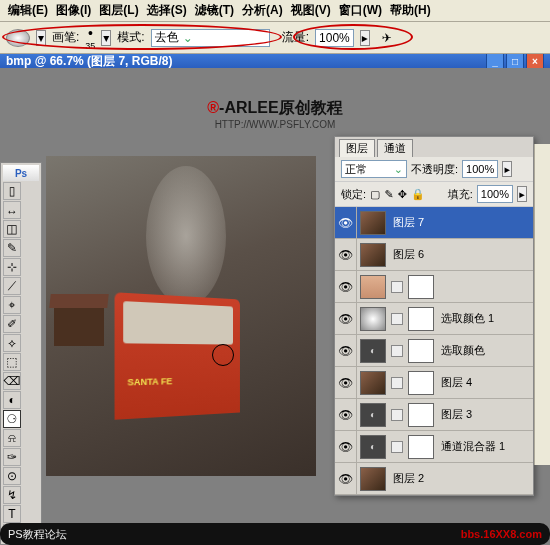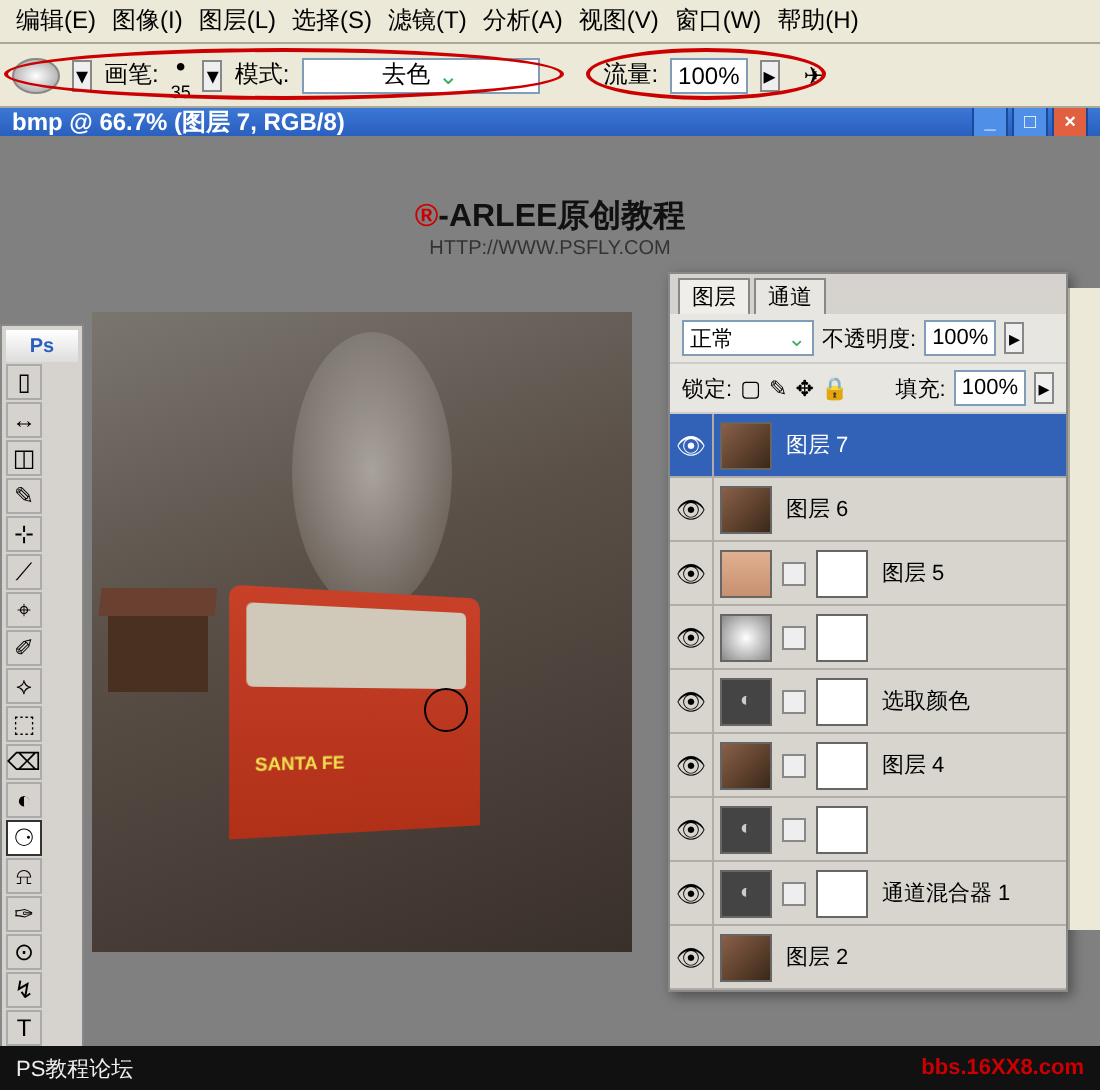--- a/index.html
+++ b/index.html
@@ -1,17 +1,17 @@
 <!DOCTYPE html>
 <html><head>
 <meta charset="utf-8">
 <style>
 * { box-sizing: border-box; margin: 0; padding: 0; }
 body { font-family: "SimSun", Arial, sans-serif; font-size: 12px; background: #808080; width: 550px; height: 545px; overflow: hidden; position: relative; }
-.menubar { background: #ece9d8; height: 22px; display: flex; align-items: center; padding: 0 4px; border-bottom: 1px solid #aca899; }
+.menubar { background: #ece9d8; height: 22px; display: flex; align-items: center; padding: 0 4px; border-bottom: 1px solid #aca899; font-weight: bold; }
 .menubar span { padding: 2px 4px; cursor: default; }
 .optbar { background: #ece9d8; height: 32px; display: flex; align-items: center; padding: 0 6px; gap: 6px; border-bottom: 1px solid #aca899; position: relative; }
 .ellipse { position: absolute; border: 2px solid #c00; border-radius: 50%; pointer-events: none; }
 .oval-swatch { width: 24px; height: 18px; border: 1px solid #888; background: radial-gradient(ellipse, #fff, #999); border-radius: 50%; }
 .dd { width: 10px; display: inline-flex; justify-content: center; border: 1px solid #888; background: #efefef; height: 16px; align-items: center; }
 .select, .numbox { border: 1px solid #7f9db9; background: #fff; height: 18px; display: inline-flex; align-items: center; padding: 0 3px; }
 .select .arrow { color: #4a6; margin-left: 4px; }
 .titlebar { background: linear-gradient(#3b77d6, #2a5fbf); color: #fff; font-weight: bold; height: 14px; display: flex; align-items: center; padding: 0 6px; justify-content: space-between; }
 .winbtns { display: flex; gap: 2px; }
 .winbtn { width: 18px; height: 16px; background: #4f8fe8; border: 1px solid #1a4a9a; color: #fff; font-size: 10px; display: flex; align-items: center; justify-content: center; }
@@ -42,21 +42,21 @@
 .layer.sel { background: #3262b8; color: #fff; }
 .eye { width: 22px; text-align: center; border-right: 1px solid #b0ada6; height: 100%; display:flex; align-items:center; justify-content:center; }
 .thumb { width: 26px; height: 24px; margin: 0 3px; border: 1px solid #666; background: #333; }
 .thumb.train { background: linear-gradient(135deg,#8a6048,#3a2818); transform:none; position:static; border-radius:0; }
 .thumb.train::before,.thumb.train::after{display:none;}
 .thumb.mask { background: #fff; }
 .thumb.skin { background: linear-gradient(#e0b090,#c89070); }
 .thumb.circle { background: radial-gradient(circle,#fff,#888); }
 .thumb.adj { background: #444; display:flex; align-items:center; justify-content:center; color:#ccc; font-size:10px; }
 .layer-name { flex: 1; padding-left: 4px; font-size: 11px; }
-.footer { position: absolute; bottom: 0; left: 0; right: 0; height: 22px; background: #111; color: #eee; display: flex; align-items: center; padding: 0 8px; font-size: 11px; justify-content: space-between; }
+.footer { position: absolute; bottom: 0; left: 0; right: 0; height: 22px; background: #111; color: #eee; display: flex; align-items: center; padding: 0 8px; font-size: 11px; justify-content: space-between; border-radius: 10px; }
 .footer .site { color: #c00; font-weight: bold; }
 .scrollbar-v { position: absolute; right: 0; top: 76px; bottom: 22px; width: 16px; background: #ece9d8; border-left: 1px solid #aca899; }
 .link-icon { width:12px; height:12px; border:1px solid #888; background:#eee; display:inline-block; margin:0 2px; }
 </style>
 </head>
 <body>
 
 <div class="menubar">
     <span>编辑(E)</span>
     <span>图像(I)</span>
@@ -74,25 +74,25 @@
   <div class="ellipse" style="left:293px; top:2px; width:120px; height:26px;"></div>
   <div class="oval-swatch"></div>
   <div class="dd">▾</div>
   <span>画笔:</span>
   <div style="display:flex;flex-direction:column;align-items:center;">
     <span style="font-size:14px;">•</span>
     <span style="font-size:9px;">35</span>
   </div>
   <div class="dd">▾</div>
   <span>模式:</span>
-  <div class="select" style="width:119px;justify-content:center;">
+  <div class="select" style="width:119px;justify-content:flex-start;">
     <span>去色</span>
     <span class="arrow">⌄</span>
   </div>
-  <span style="margin-left:26px;">流量:</span>
+  <span style="margin-left:6px;">流量:</span>
   <div class="numbox">
       <span>100%</span>
     </div>
   <div class="dd">▸</div>
   <span style="margin-left:6px;">✈</span>
 </div>
 
 <div class="titlebar">
   <span>bmp @ 66.7% (图层 7, RGB/8)</span>
   <div class="winbtns">
@@ -178,47 +178,48 @@
         <div class="layer">
           <div class="eye">👁</div>
           <div class="thumb train"></div>
           <div class="layer-name">图层 6</div>
         </div>
         <div class="layer">
           <div class="eye">👁</div>
           <div class="thumb skin"></div>
           <span class="link-icon"></span>
           <div class="thumb mask"></div>
-          <div class="layer-name">图层 5</div>
         </div>
         <div class="layer">
           <div class="eye">👁</div>
           <div class="thumb circle"></div>
           <span class="link-icon"></span>
           <div class="thumb mask"></div>
+          <div class="layer-name">选取颜色 1</div>
         </div>
         <div class="layer">
           <div class="eye">👁</div>
           <div class="thumb adj">◐</div>
           <span class="link-icon"></span>
           <div class="thumb mask"></div>
           <div class="layer-name">选取颜色</div>
         </div>
         <div class="layer">
           <div class="eye">👁</div>
           <div class="thumb train"></div>
           <span class="link-icon"></span>
           <div class="thumb mask"></div>
           <div class="layer-name">图层 4</div>
         </div>
         <div class="layer">
           <div class="eye">👁</div>
           <div class="thumb adj">◐</div>
           <span class="link-icon"></span>
           <div class="thumb mask"></div>
+          <div class="layer-name">图层 3</div>
         </div>
         <div class="layer">
           <div class="eye">👁</div>
           <div class="thumb adj">◐</div>
           <span class="link-icon"></span>
           <div class="thumb mask"></div>
           <div class="layer-name">通道混合器 1</div>
         </div>
         <div class="layer">
           <div class="eye">👁</div>

